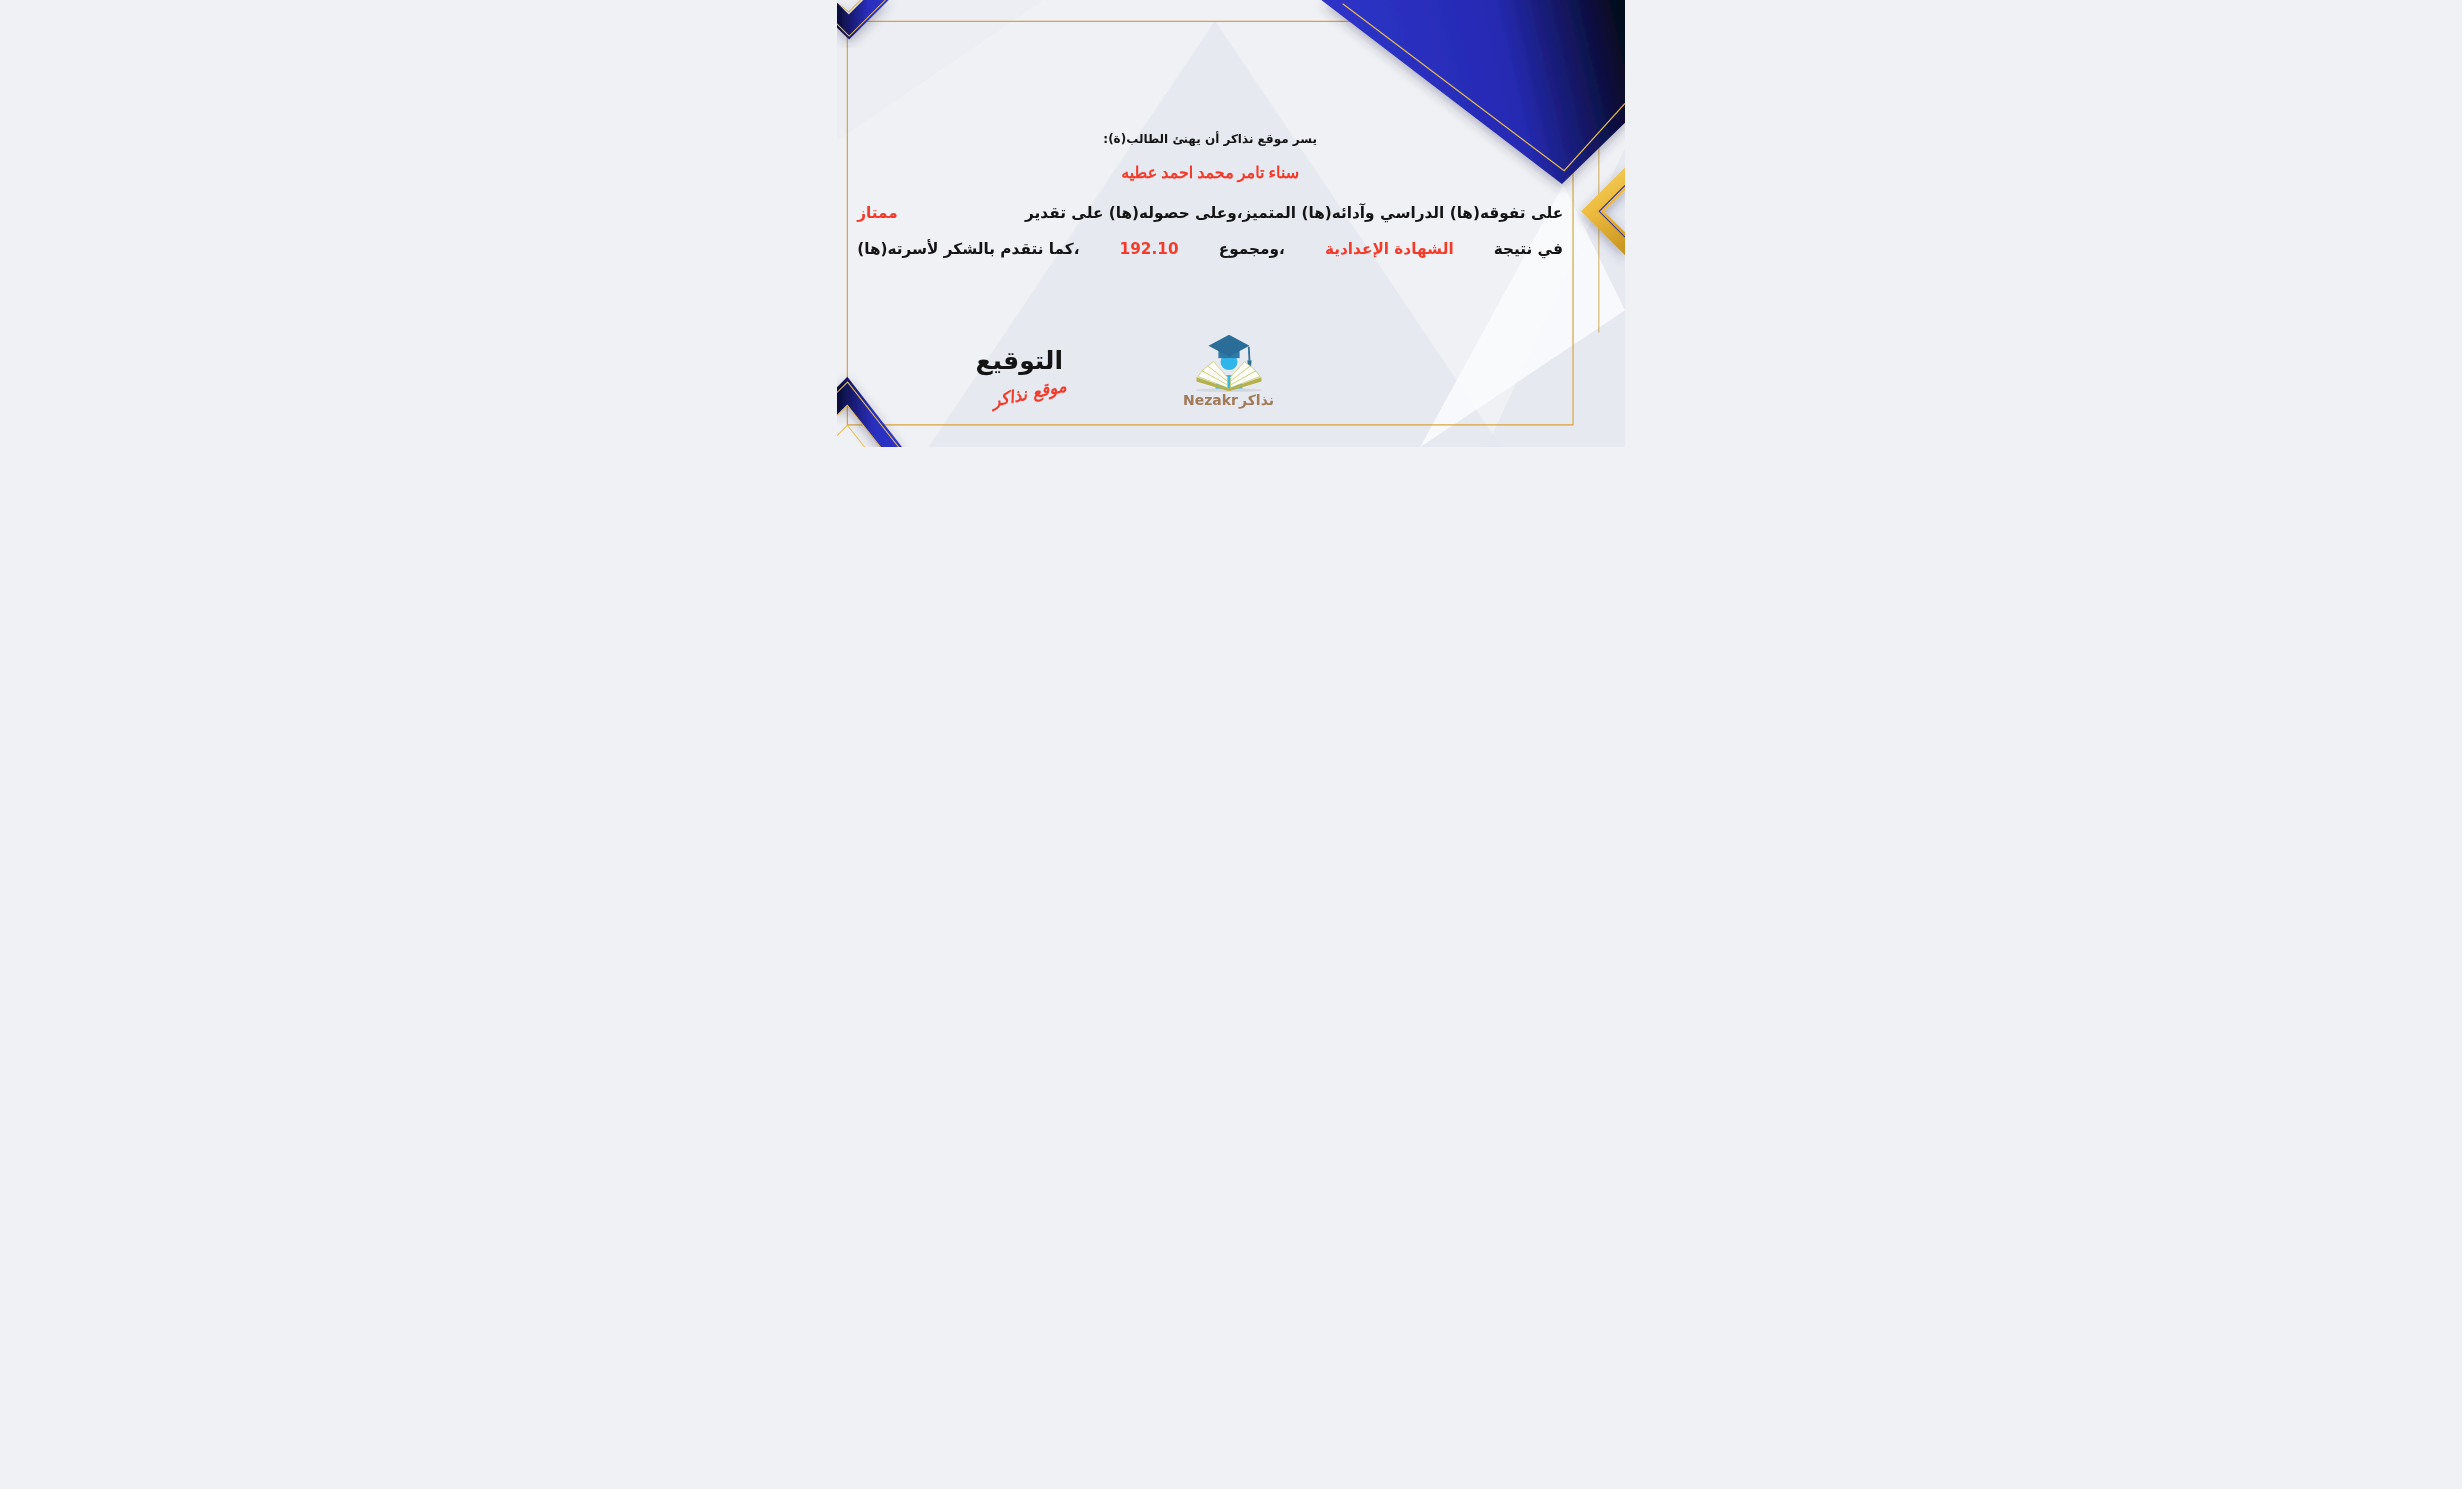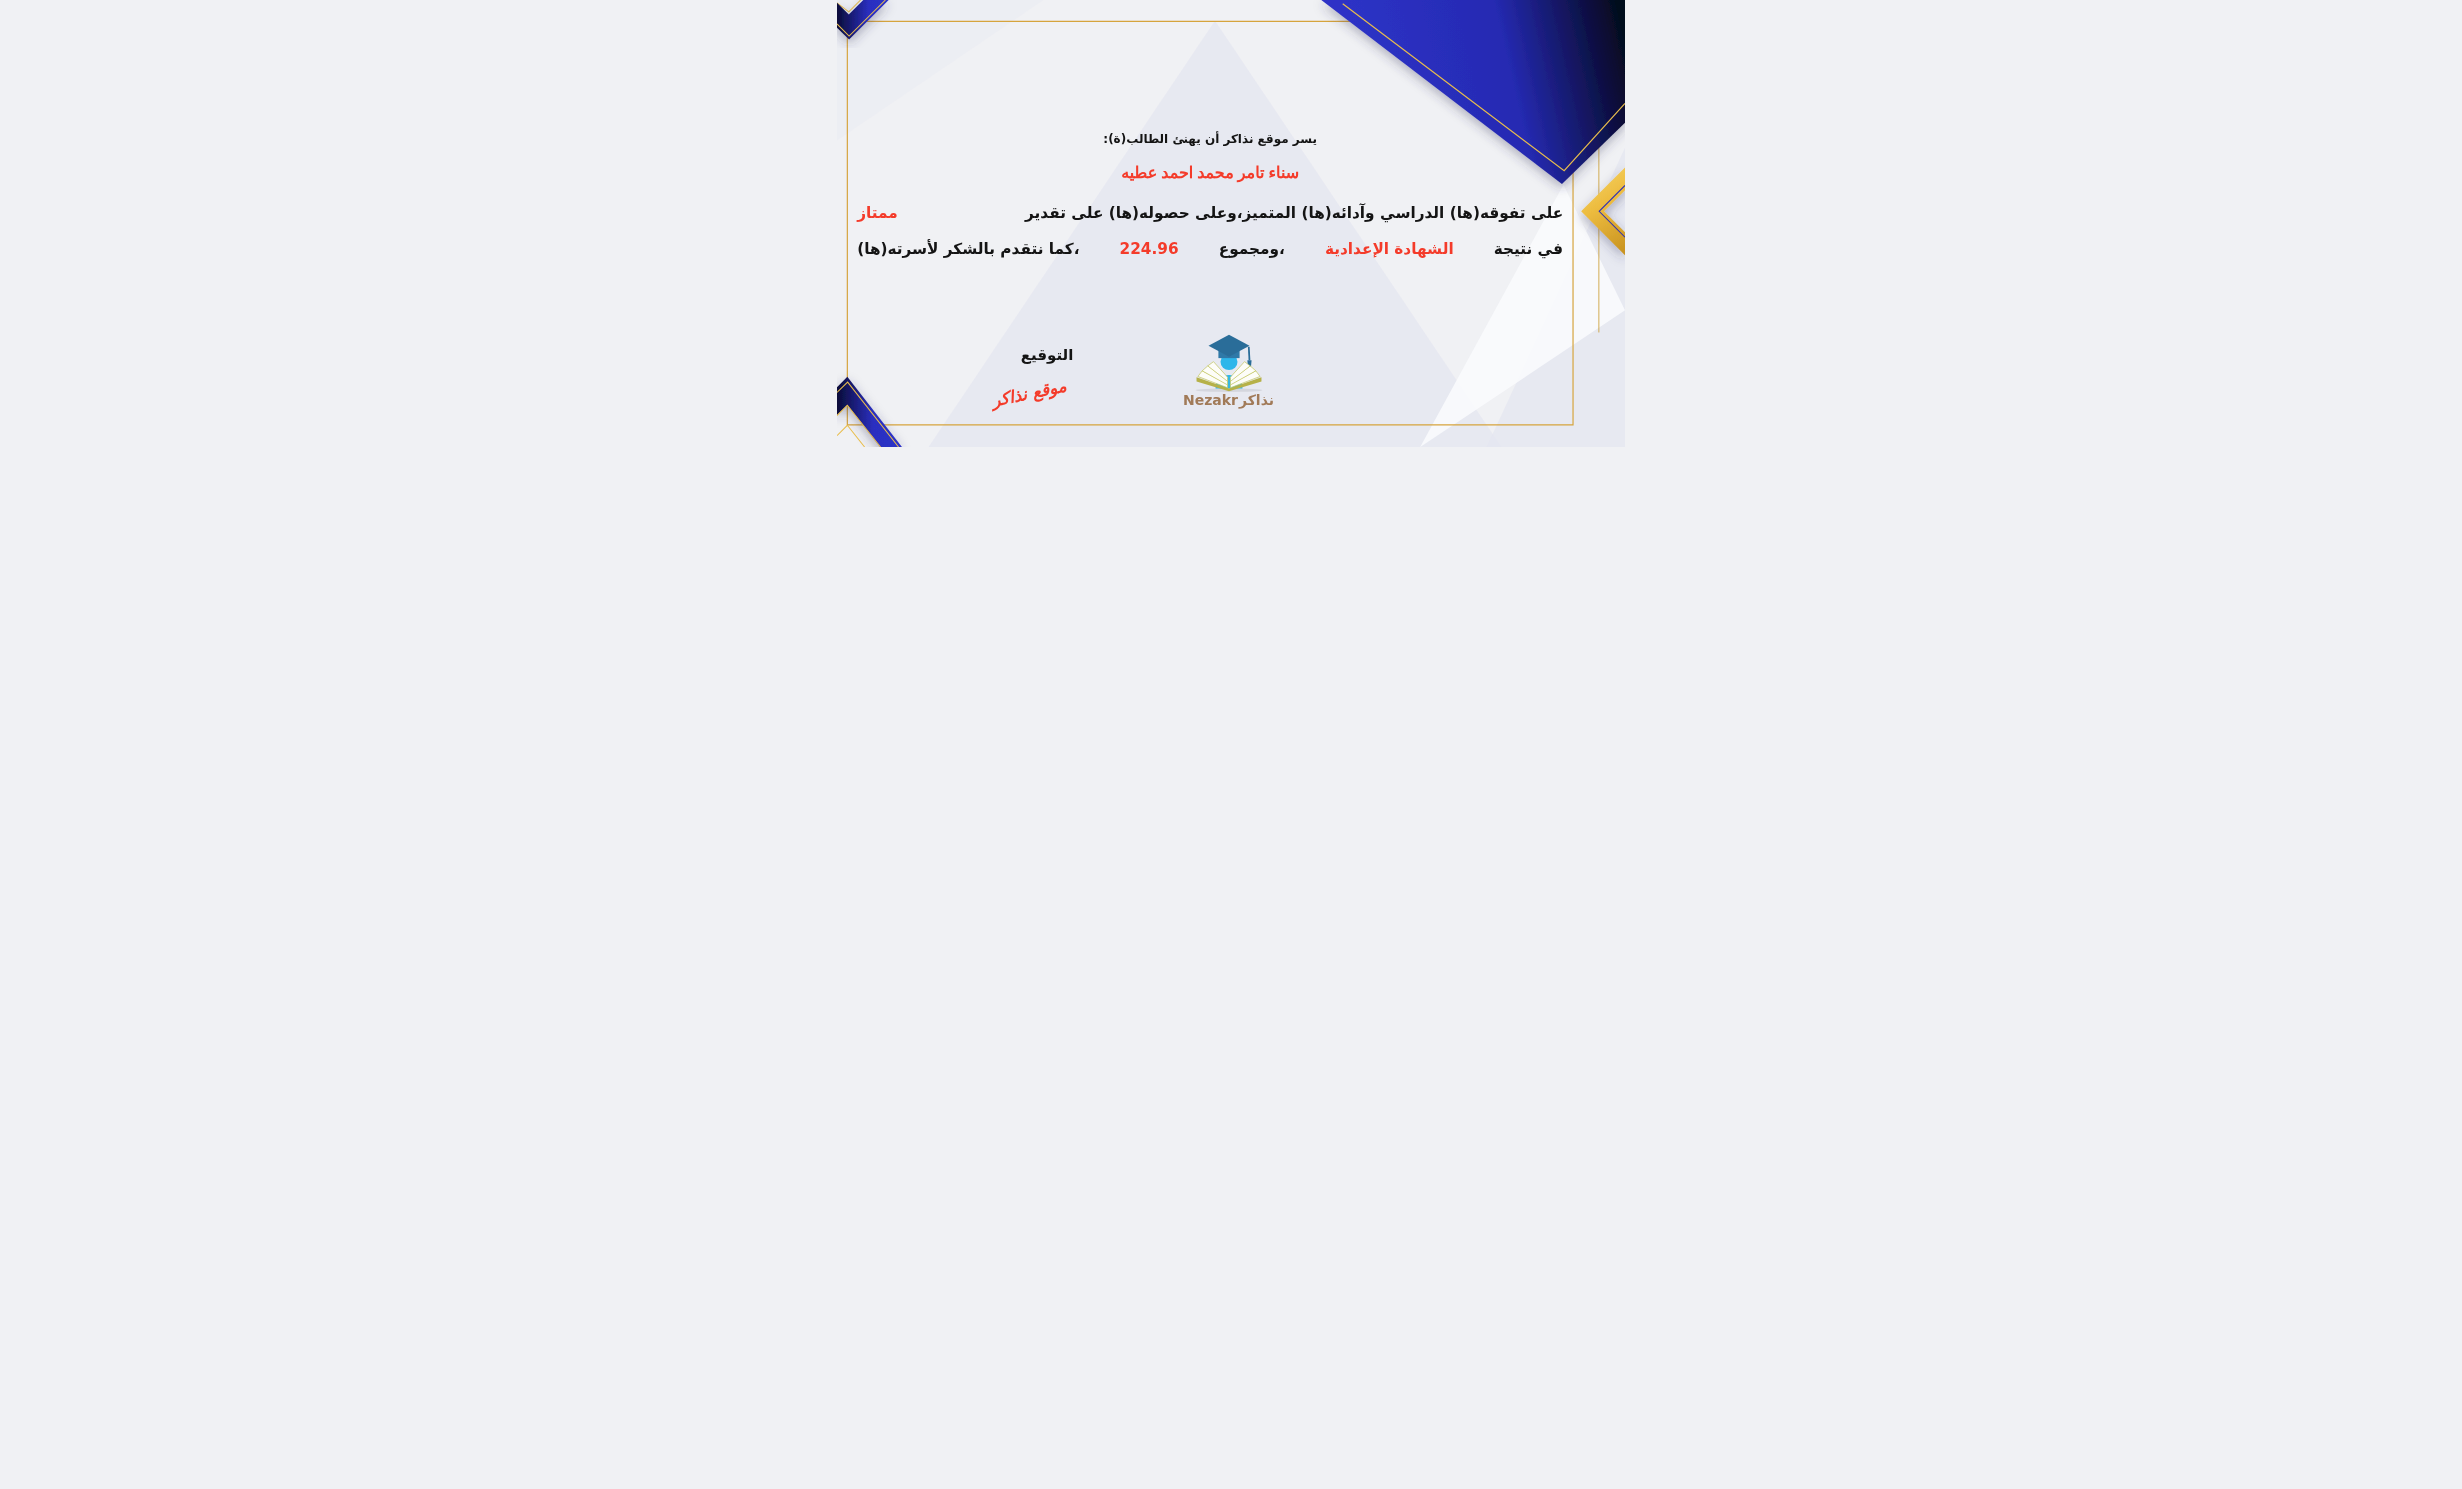--- a/index.html
+++ b/index.html
@@ -20,21 +20,21 @@
   }
   .intro{top:132px;left:0;right:0;text-align:center;font-size:12px;}
   .student-name{top:163px;left:0;right:0;text-align:center;font-size:16px;color:#f43b2a;font-family:Liberation Serif, serif;}
   .bodyline{font-size:15.3px;line-height:1.4;left:3px;right:3px;}
   .flexline{display:flex;justify-content:space-between;align-items:baseline;padding:0 6.9px;}
   .bl-a{top:203px;}
   .bl-b{top:239px;}
   .bl-c{top:276px;text-align:center;}
   .bl-d{top:312px;text-align:center;}
   .red{color:#f43b2a;}
-  .sig-label{top:346px;left:118px;width:108px;text-align:right;font-size:15px;}
+  .sig-label{top:346px;left:118px;width:108px;text-align:center;font-size:25px;}
   .sig-script{
     top:383px;left:123px;width:118px;text-align:center;
     font-size:16.7px;color:#f43b2a;font-style:italic;font-weight:700;
     transform:rotate(-12deg);
   }
   .logo{position:absolute;left:340px;top:332px;width:103px;text-align:center;}
   .logo svg{display:block;margin:0 auto;}
   .logo-text{
     display:flex;direction:ltr;justify-content:center;gap:1px;
     font-size:14px;font-weight:700;color:#a17a58;margin-top:1px;line-height:1;
@@ -108,21 +108,21 @@
 
     <div class="txt bodyline flexline bl-a">
       <span>على تفوقه(ها) الدراسي وآدائه(ها) المتميز،وعلى حصوله(ها) على تقدير</span>
       <span class="red">ممتاز</span>
     </div>
 
     <div class="txt bodyline flexline bl-b">
       <span>في نتيجة</span>
       <span class="red">الشهادة الإعدادية</span>
       <span>،ومجموع</span>
-      <span class="red">224.96</span>
+      <span class="red">192.10</span>
       <span>،كما نتقدم بالشكر لأسرته(ها)</span>
     </div>
 
 
 
     <div class="txt sig-label">التوقيع</div>
 
     <div class="txt sig-script">موقع نذاكر</div>
   </div>
 

